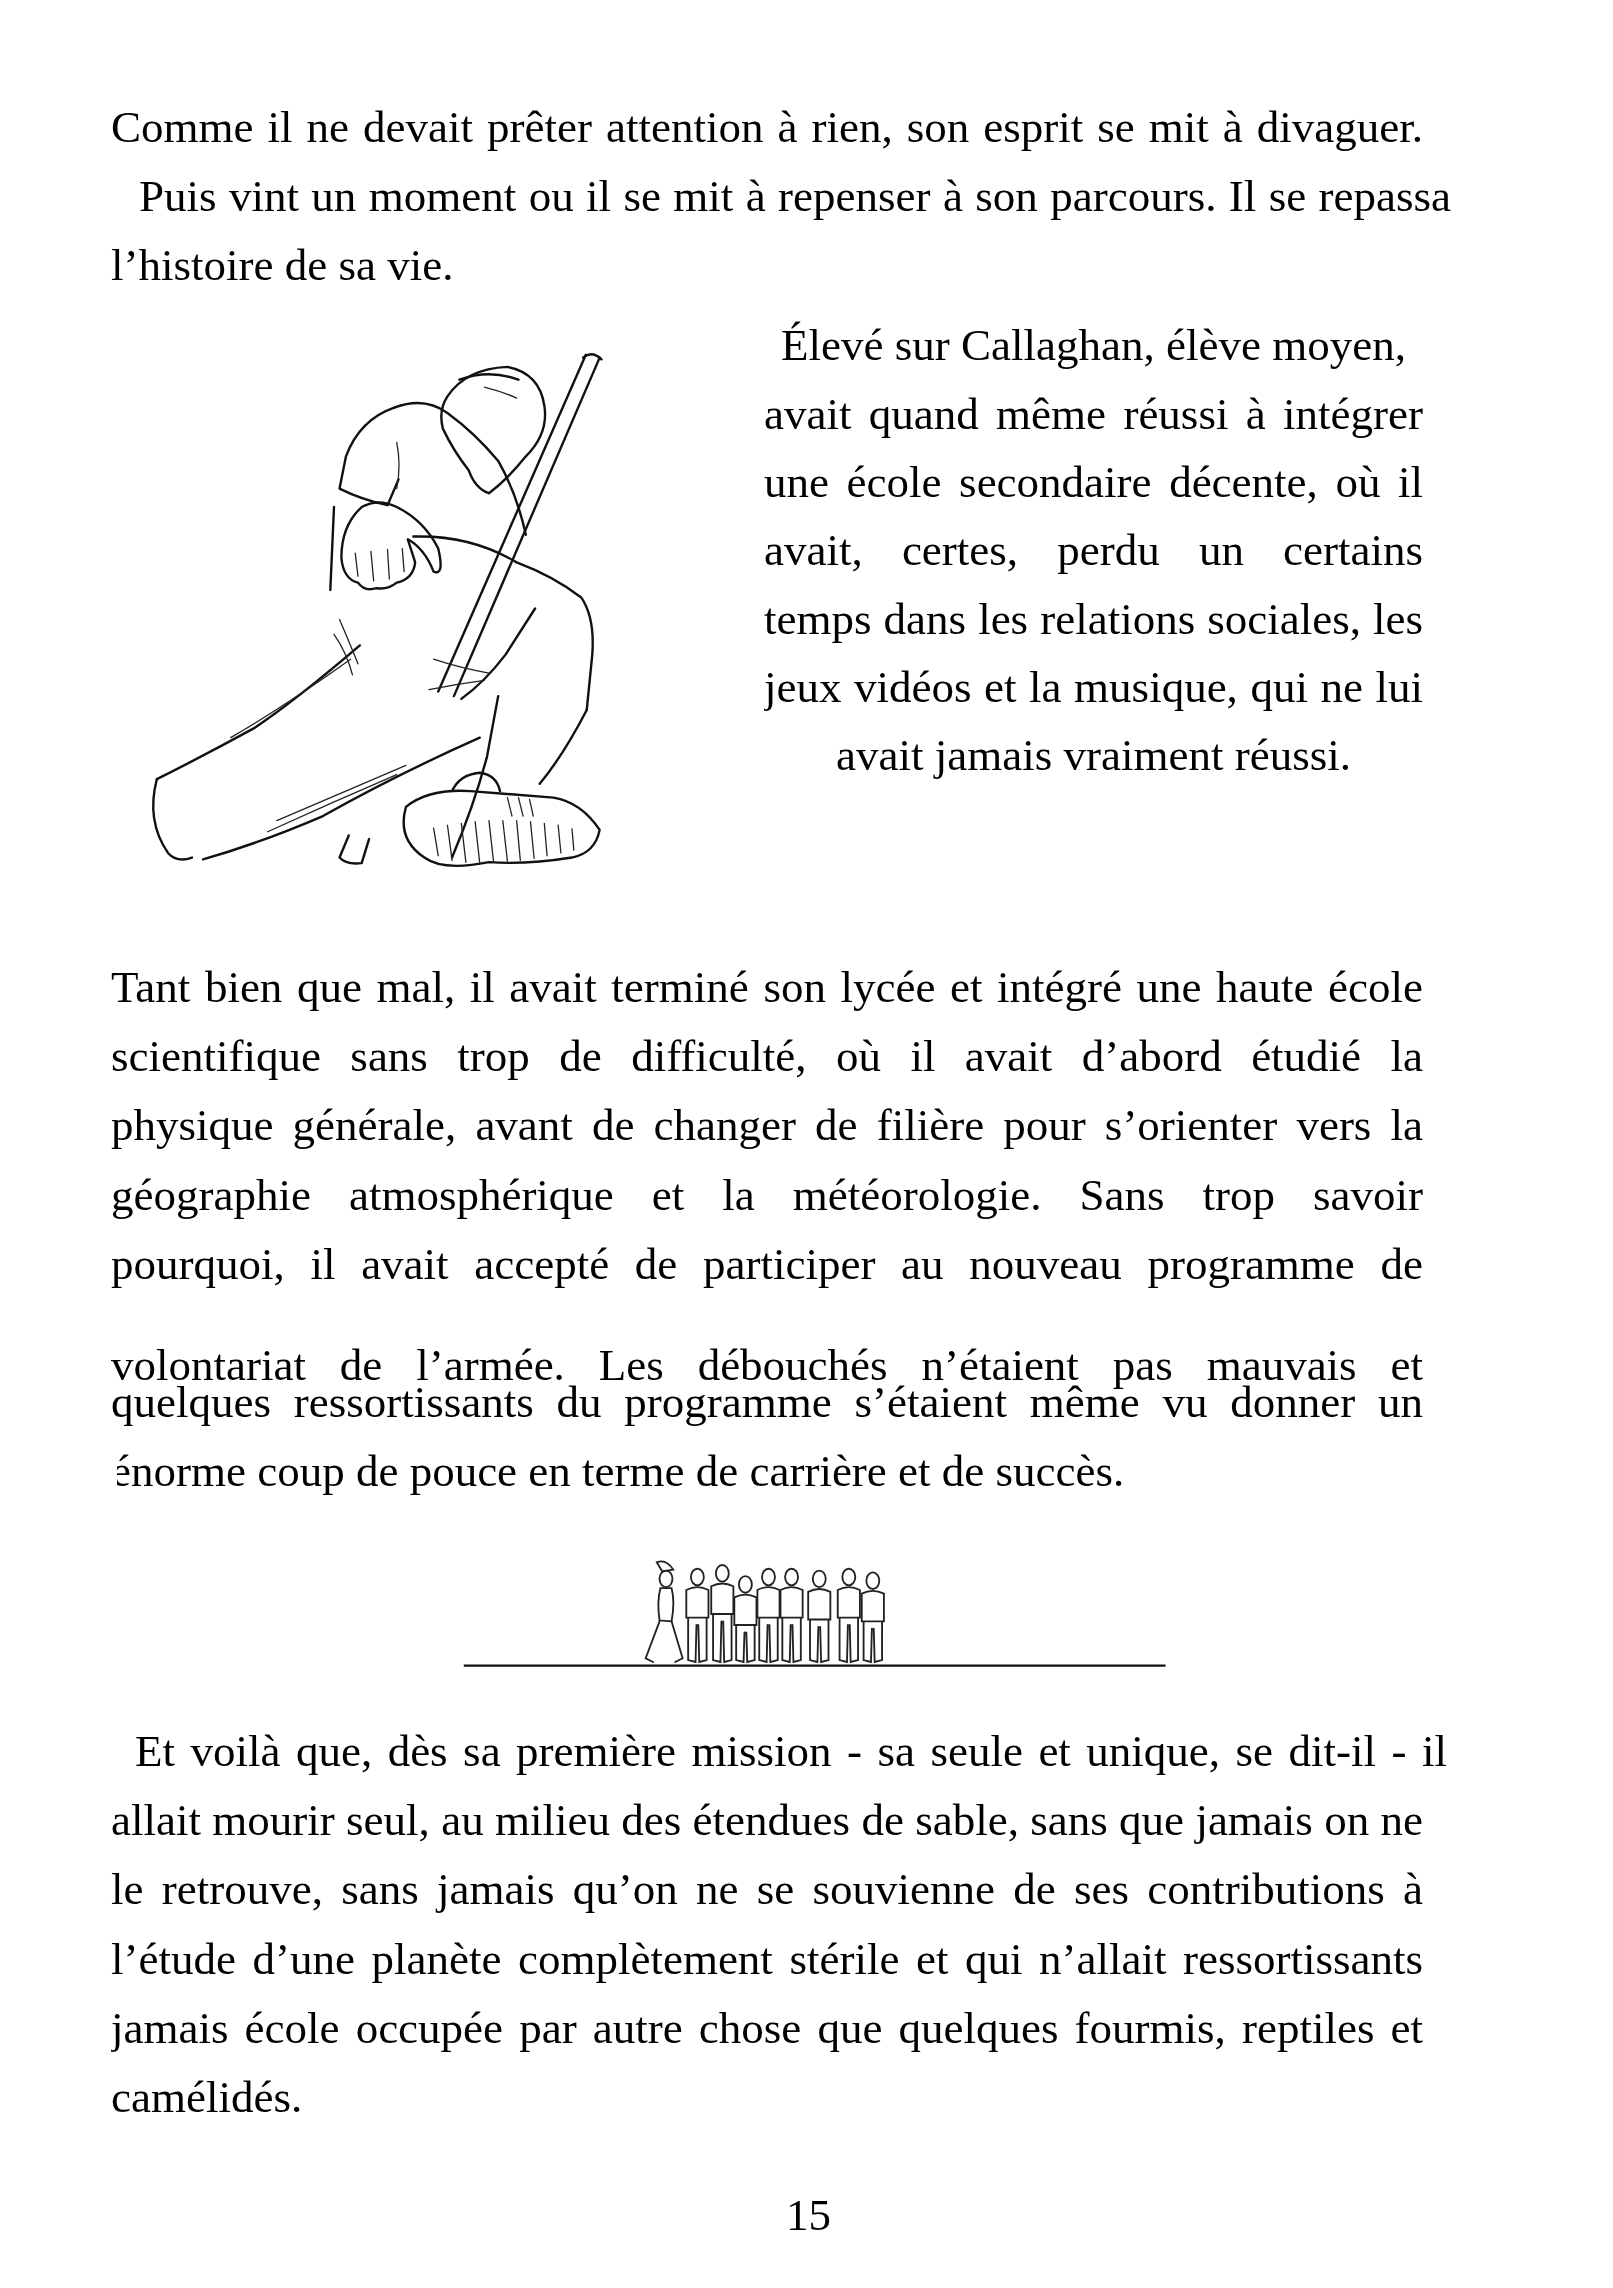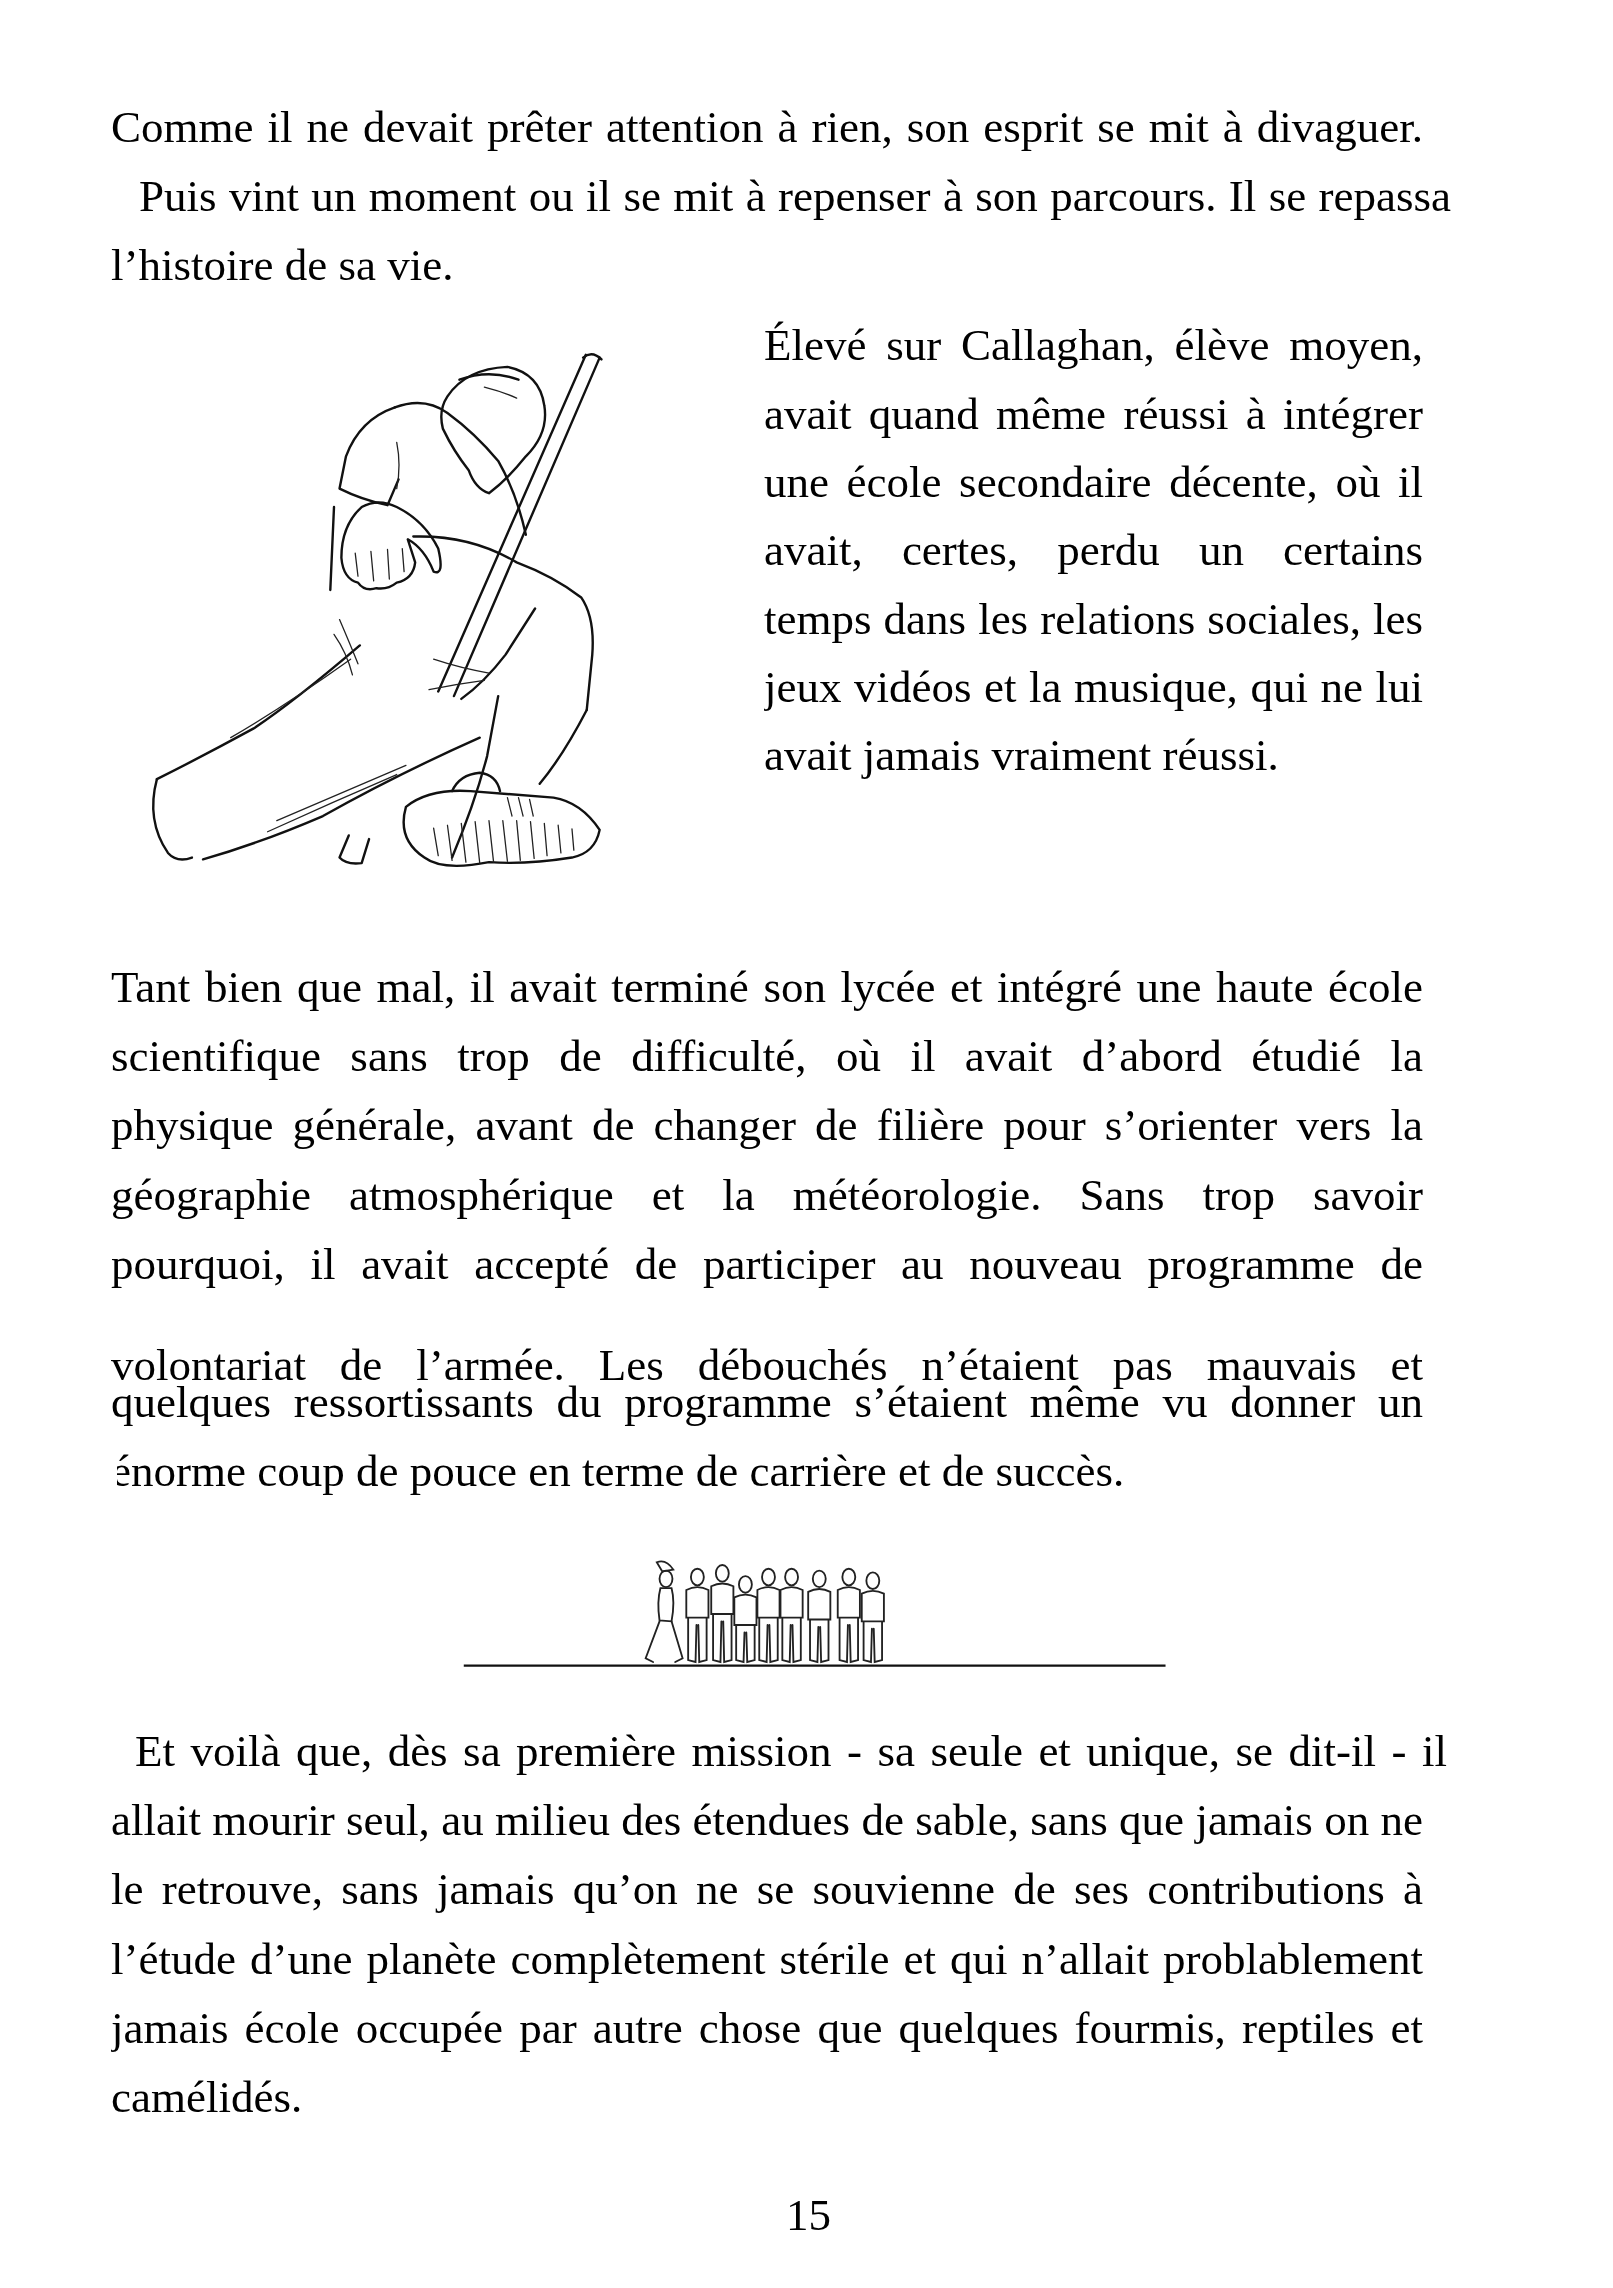--- a/index.html
+++ b/index.html
@@ -9,21 +9,21 @@
     position:absolute;
     font-family:"Liberation Serif", "DejaVu Serif", serif;
     font-size:45px;
     line-height:55px;
     color:#000000;
     white-space:nowrap;
     height:55px;
   }
   .j { text-align:justify; text-align-last:justify; white-space:normal; overflow:hidden; }
   .full { left:111px; width:1312px; }
-  .col  { left:764px; width:659px; }
+  .col  { left:764px; width:659px;text-align:center; }
   .pagenum {
     position:absolute; left:0; width:1617px; text-align:center;
     font-family:"Liberation Serif", "DejaVu Serif", serif;
     font-size:45px; line-height:55px; color:#000;
   }
   .clipmask { position:absolute; background:#fff; }
   svg { position:absolute; overflow:visible; }
   svg .s { fill:none; stroke:#111; stroke-width:2.6; stroke-linecap:round; stroke-linejoin:round; }
   svg .t { fill:none; stroke:#222; stroke-width:1.4; stroke-linecap:round; }
 </style>
@@ -140,20 +140,20 @@
           <ellipse cx="446" cy="32" rx="7" ry="9" class="t" style="stroke-width:2"></ellipse>
           <path class="t" style="stroke-width:2" d="M434 46 Q446 40 458 46 L458 76 L434 76 Z M436 76 L436 118 L444 120 L445 84 M447 84 L448 120 L456 118 L456 76"></path>
         </g>
       </g>
   </svg>
 
   <div>
     <div class="line full j" style="top:1724px;margin-left:24px;">Et voilà que, dès sa première mission - sa seule et unique, se dit-il - il</div>
     <div class="line full j" style="top:1793px;">allait mourir seul, au milieu des étendues de sable, sans que jamais on ne</div>
     <div class="line full j" style="top:1862px;">le retrouve, sans jamais qu’on ne se souvienne de ses contributions à</div>
-    <div class="line full j" style="top:1932px;">l’étude d’une planète complètement stérile et qui n’allait problablement</div>
+    <div class="line full j" style="top:1932px;">l’étude d’une planète complètement stérile et qui n’allait ressortissants</div>
     <div class="line full j" style="top:2001px;">jamais école occupée par autre chose que quelques fourmis, reptiles et</div>
     <div class="line full" style="top:2070px;">camélidés.</div>
   </div>
 
   <div class="pagenum" style="top:2188px;">15</div>
 </div>
 
 
 </body></html>

